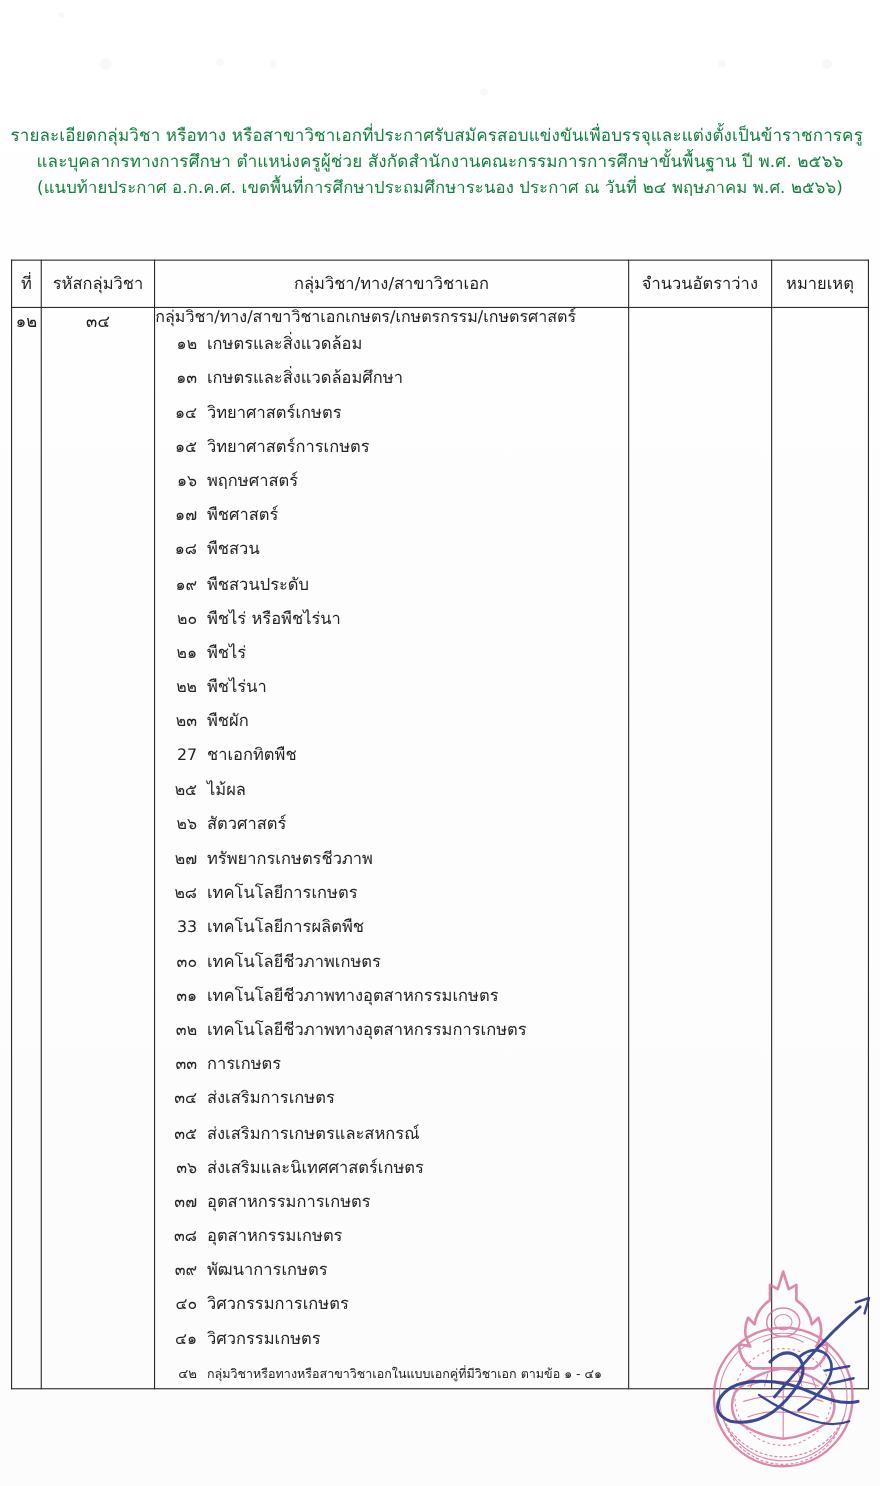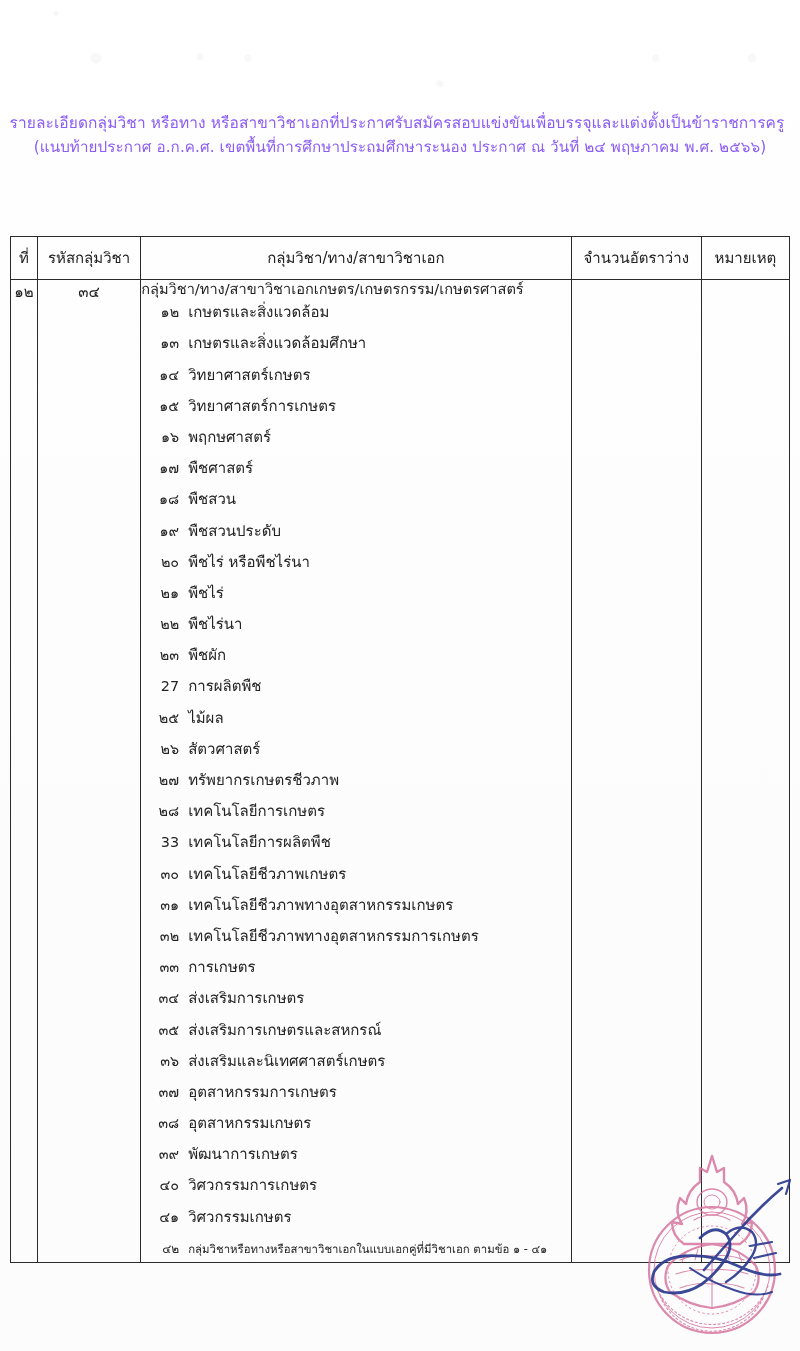--- a/index.html
+++ b/index.html
@@ -41,21 +41,21 @@
     top: 112px;
     left: 0;
     width: 800px;
     text-align: center;
     line-height: 1.52;
   }
   .doc-heading .hline {
     display: block;
     font-size: 15.5px;
     letter-spacing: .1px;
-    color: #8b5cf6;
+    color: #15803d;
     white-space: nowrap;
   }
   .doc-heading .hline.l1 { text-indent: -6px; }
   .doc-heading .hline.l3 { font-size: 15.2px; }
 
   
   .table-wrap {
     position: absolute;
     top: 236px;
     left: 10px;
@@ -151,20 +151,21 @@
   }
 </style>
 </head>
 <body>
 
 <div class="page">
   <div class="paper-noise"></div>
 
   <div class="doc-heading">
     <span class="hline l1">รายละเอียดกลุ่มวิชา หรือทาง หรือสาขาวิชาเอกที่ประกาศรับสมัครสอบแข่งขันเพื่อบรรจุและแต่งตั้งเป็นข้าราชการครู</span>
+    <span class="hline l2">และบุคลากรทางการศึกษา ตำแหน่งครูผู้ช่วย สังกัดสำนักงานคณะกรรมการการศึกษาขั้นพื้นฐาน ปี พ.ศ. ๒๕๖๖</span>
     <span class="hline l3">(แนบท้ายประกาศ อ.ก.ค.ศ. เขตพื้นที่การศึกษาประถมศึกษาระนอง ประกาศ ณ วันที่ ๒๔ พฤษภาคม พ.ศ. ๒๕๖๖)</span>
   </div>
 
   <div class="table-wrap">
     <table class="detail">
       <colgroup>
         <col class="c-no">
           <col class="c-code">
           <col class="c-major">
           <col class="c-vacant">
@@ -229,21 +230,21 @@
                 <li>
                   <span class="idx">๒๒</span>
                   <span class="nm">พืชไร่นา</span>
                 </li>
                 <li>
                   <span class="idx">๒๓</span>
                   <span class="nm">พืชผัก</span>
                 </li>
                 <li>
                   <span class="idx">27</span>
-                  <span class="nm">การผลิตพืช</span>
+                  <span class="nm">ชาเอกทิตพืช</span>
                 </li>
                 <li>
                   <span class="idx">๒๕</span>
                   <span class="nm">ไม้ผล</span>
                 </li>
                 <li>
                   <span class="idx">๒๖</span>
                   <span class="nm">สัตวศาสตร์</span>
                 </li>
                 <li>

